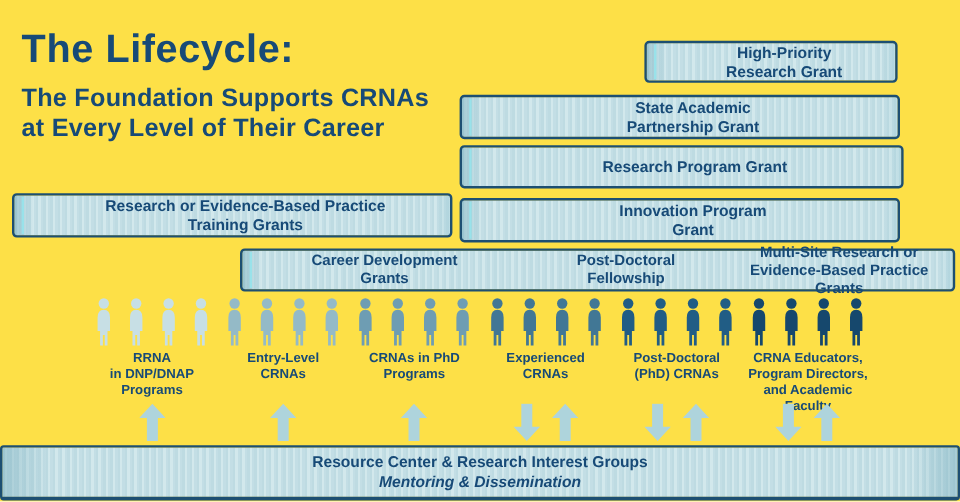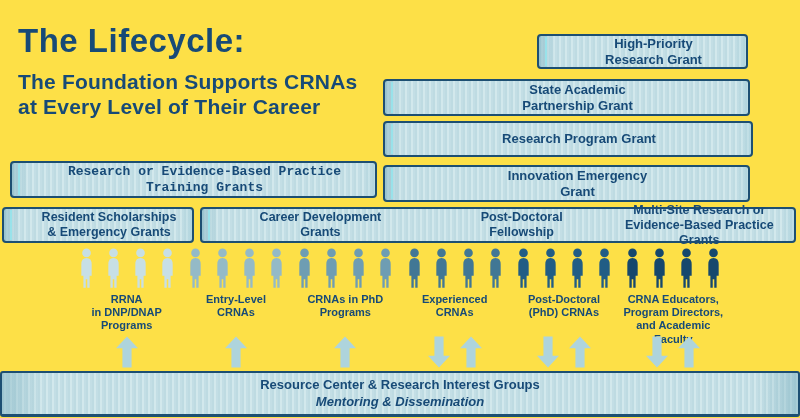--- a/index.html
+++ b/index.html
@@ -27,21 +27,21 @@
     text-align:center;white-space:pre-line;padding-left:22px;
   }
   .grant-box::before{
     content:"";position:absolute;left:6px;top:1px;bottom:1px;width:2px;
     background:#97e4ec;opacity:.9;
   }
   .rg0{left:537px;top:34px;width:211px;height:35px;}
   .rg1{left:383px;top:79px;width:367px;height:37px;}
   .rg2{left:383px;top:121px;width:370px;height:36px;}
   .rg3{left:383px;top:165px;width:367px;height:37px;}
-  .training{left:10px;top:161px;width:367px;height:37px;font-family:Liberation Mono, monospace;}
+  .training{left:10px;top:161px;width:367px;height:37px;}
   .resident{left:2px;top:207px;width:192px;height:36px;font-size:12.5px;}
   .levels-wide{left:200px;top:207px;width:596px;height:36px;padding:0;font-size:12.5px;}
   .levels-wide .col{
     height:100%;display:flex;align-items:center;justify-content:center;
     text-align:center;white-space:pre-line;
   }
   .col-cd{flex:0 0 40%;}
   .col-pd{flex:0 0 28%;}
   .col-ms{flex:0 0 32%;}
   .stages{
@@ -76,28 +76,26 @@
 
   <div class="title">The Lifecycle:</div>
   <div class="subtitle">The Foundation Supports CRNAs
 at Every Level of Their Career</div>
 
   <div class="grant-box rg0">High-Priority
 Research Grant</div>
   <div class="grant-box rg1">State Academic
 Partnership Grant</div>
   <div class="grant-box rg2">Research Program Grant</div>
-  <div class="grant-box rg3">Innovation Emergency
+  <div class="grant-box rg3">Innovation Program
 Grant</div>
 
   <div class="grant-box training">Research or Evidence-Based Practice
 Training Grants</div>
 
-  <div class="grant-box resident">Resident Scholarships
-&amp; Emergency Grants</div>
 
   <div class="grant-box levels-wide">
     <span class="col col-cd">Career Development
 Grants</span>
     <span class="col col-pd">Post-Doctoral
 Fellowship</span>
     <span class="col col-ms">Multi-Site Research or
 Evidence-Based Practice Grants</span>
   </div>
 

